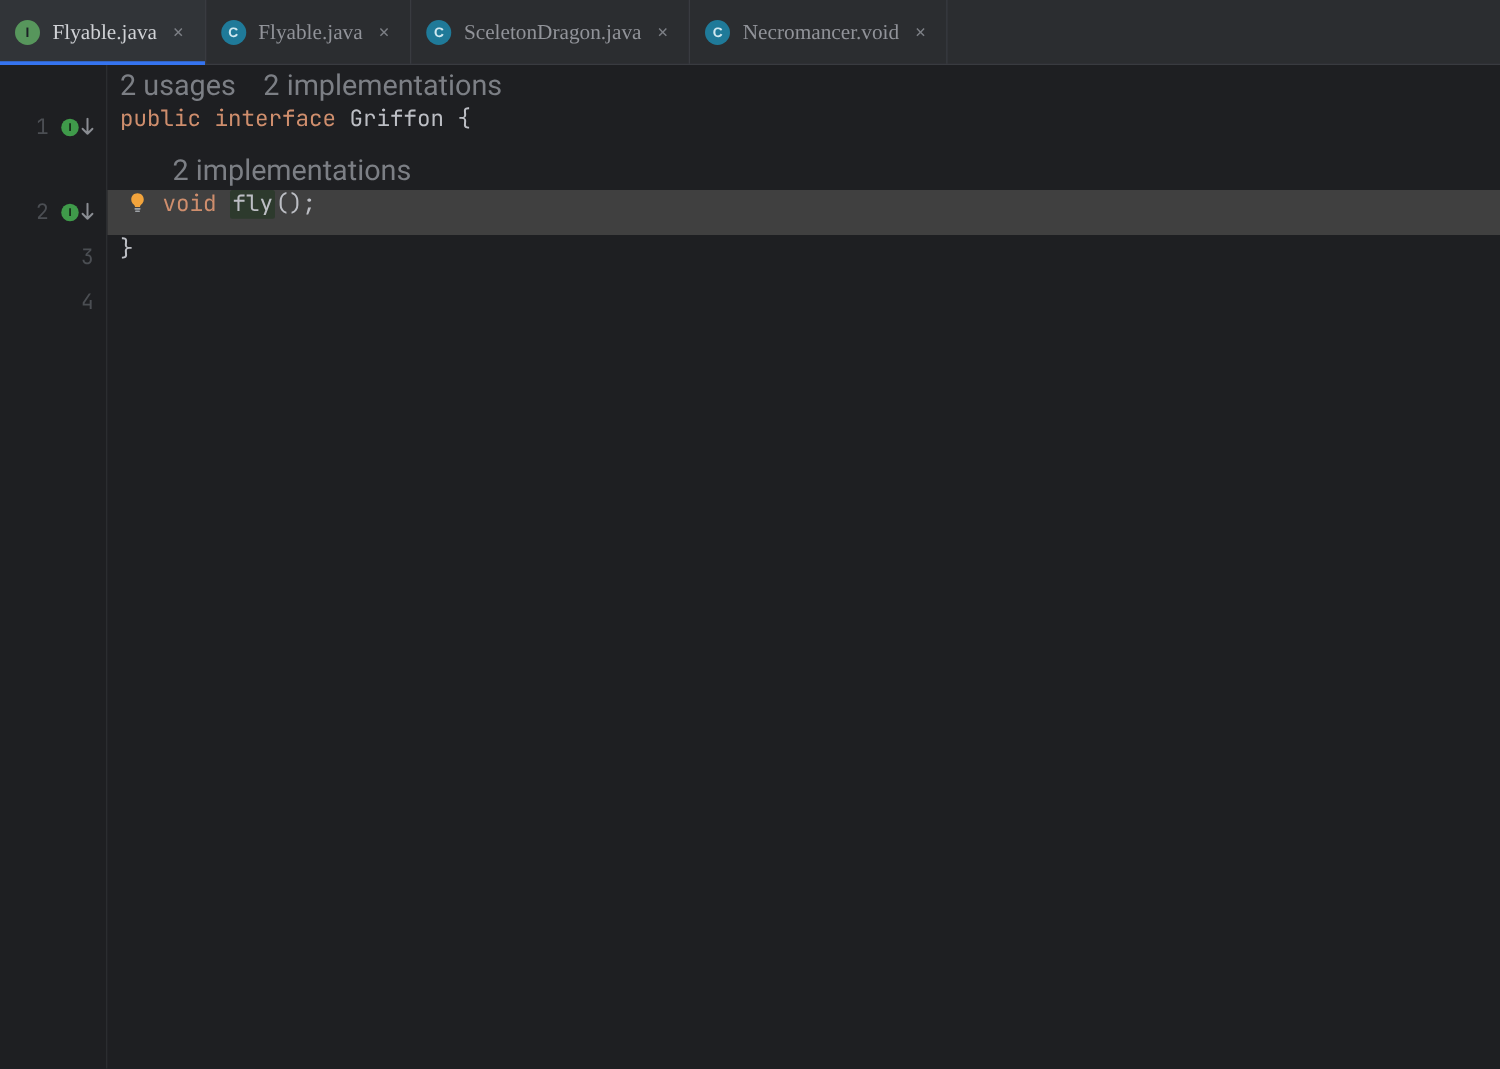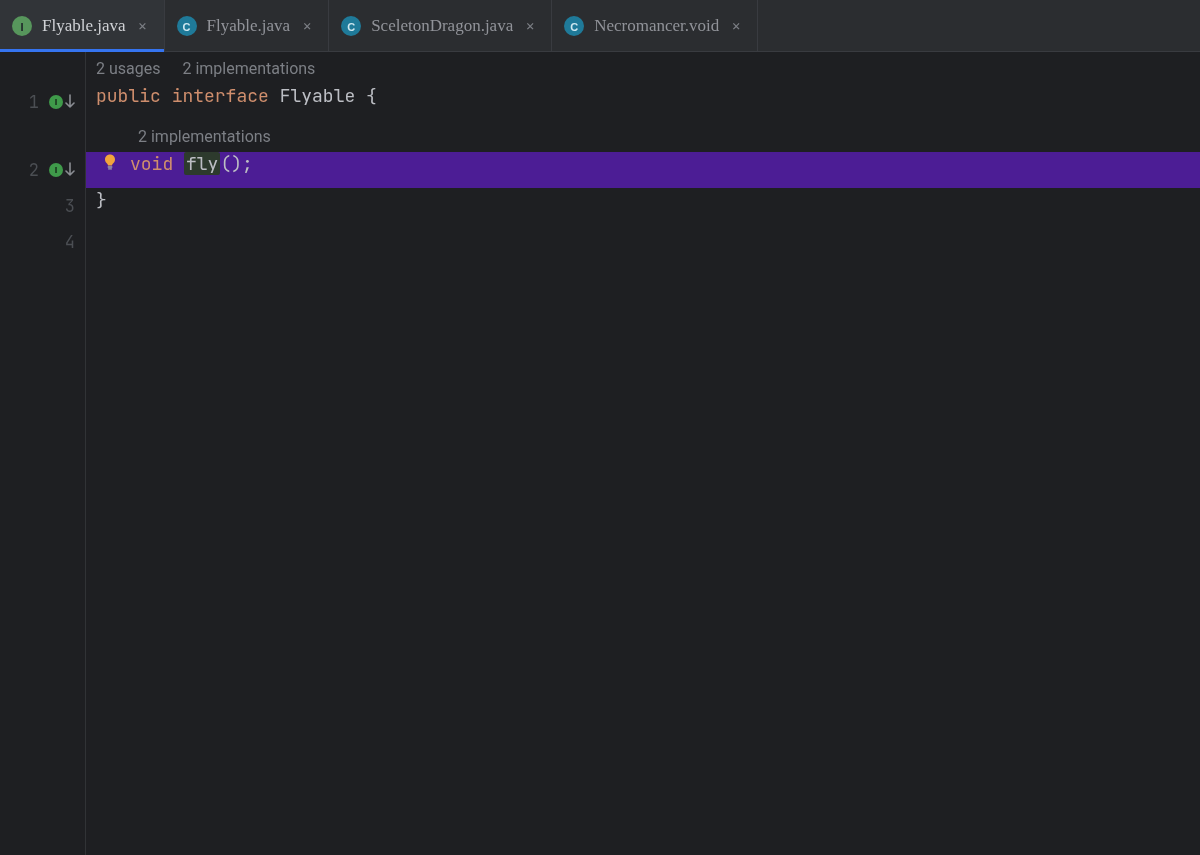--- a/index.html
+++ b/index.html
@@ -119,36 +119,36 @@
   .impl-marker svg { display:block; }
 
   
   .hint-row {
     height: 32px;
     display: flex;
     align-items: center;
   }
   .hint {
     font-family: -apple-system, "Segoe UI", Roboto, sans-serif;
-    font-size: 16px;
+    font-size: 23px;
     color: #7c7f85;
     padding-left: 10px;
     display: flex;
     gap: 22px;
   }
 
   .code-line {
     padding-left: 10px;
     display: flex;
     align-items: flex-start;
     gap: 0;
     white-space: pre;
   }
   .code-line.highlight {
-    background: #4c1d95;
+    background: #404040;
   }
 
   
   .kw      { color: #cf8e6d; }
   .ident   { color: #bcbec4; }
   .method  { color: #bcbec4; background:#2d3a2d; padding:0 2px; border-radius:2px;}
   .punc    { color: #bcbec4; }
 
   .bulb {
     width: 20px; height: 20px;
@@ -235,21 +235,21 @@
     <div class="hint-row">
       <span class="hint">
         <span>2 usages</span>
         <span>2 implementations</span>
       </span>
     </div>
 
     <div class="row code-line">
       <span class="kw">public</span><span> </span>
       <span class="kw">interface</span><span> </span>
-      <span class="ident">Flyable</span><span> </span>
+      <span class="ident">Griffon</span><span> </span>
       <span class="punc">{</span>
     </div>
 
     <div class="hint-row">
       <span class="hint" style="padding-left:52px;">
         <span>2 implementations</span>
       </span>
     </div>
 
     <div class="row code-line highlight">

